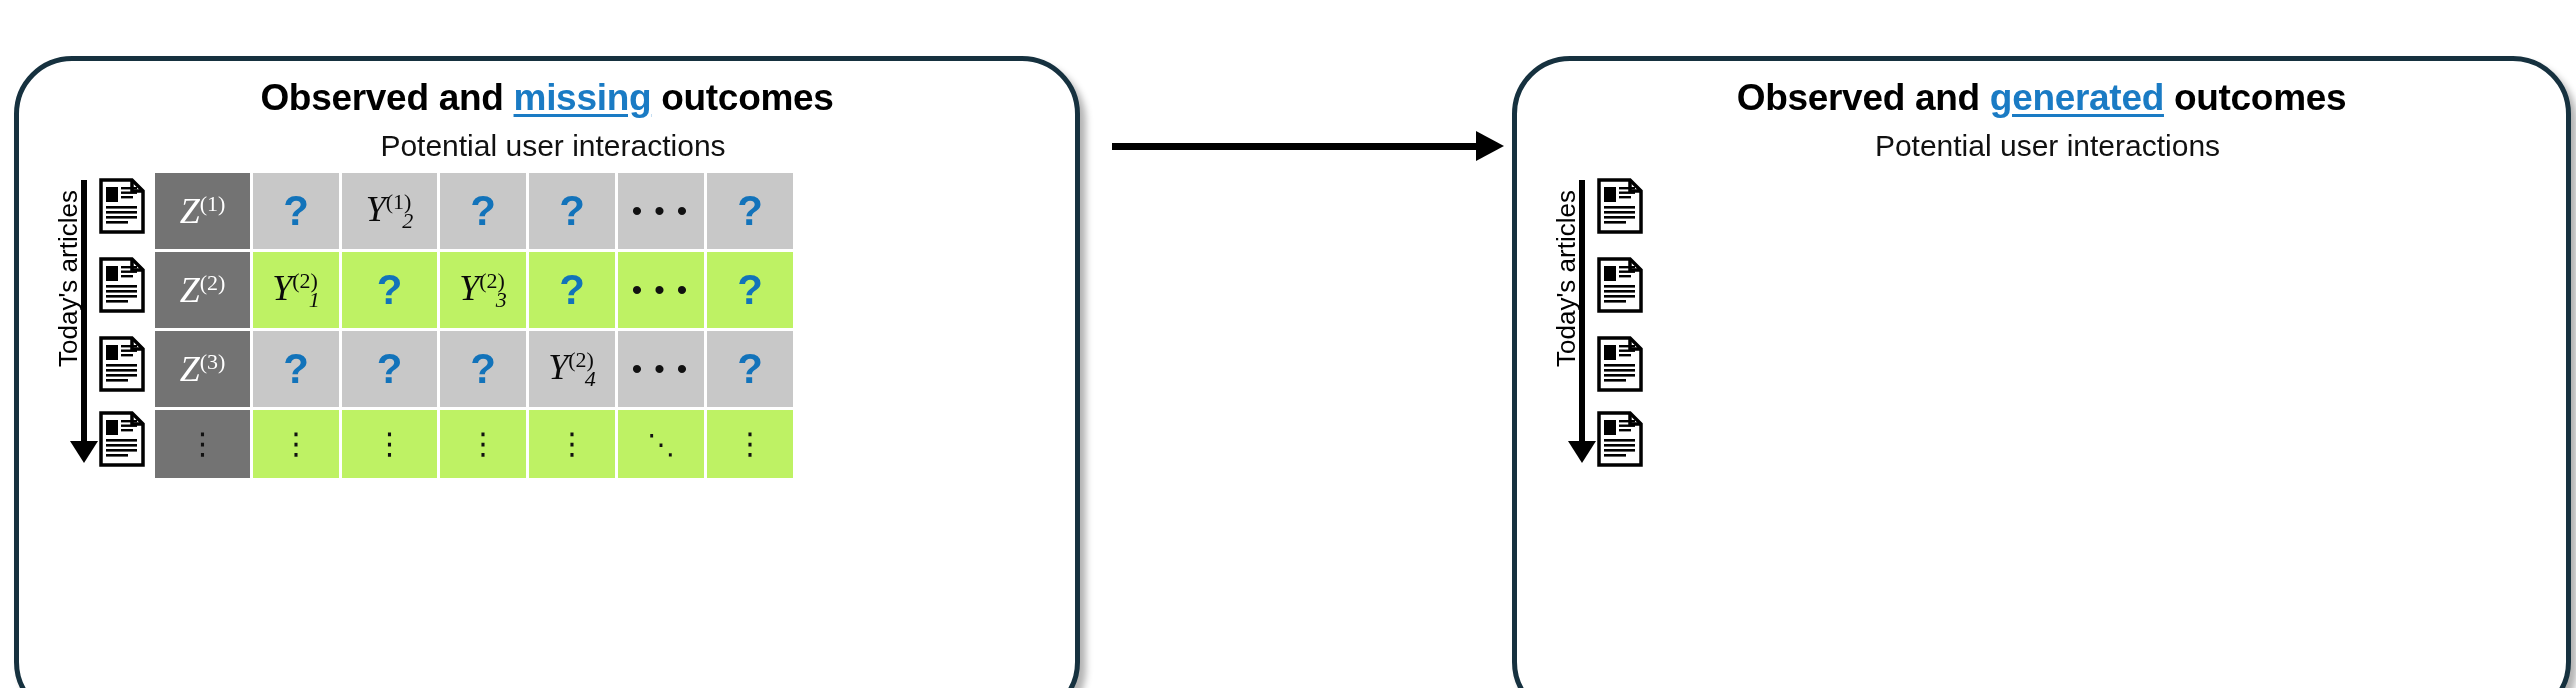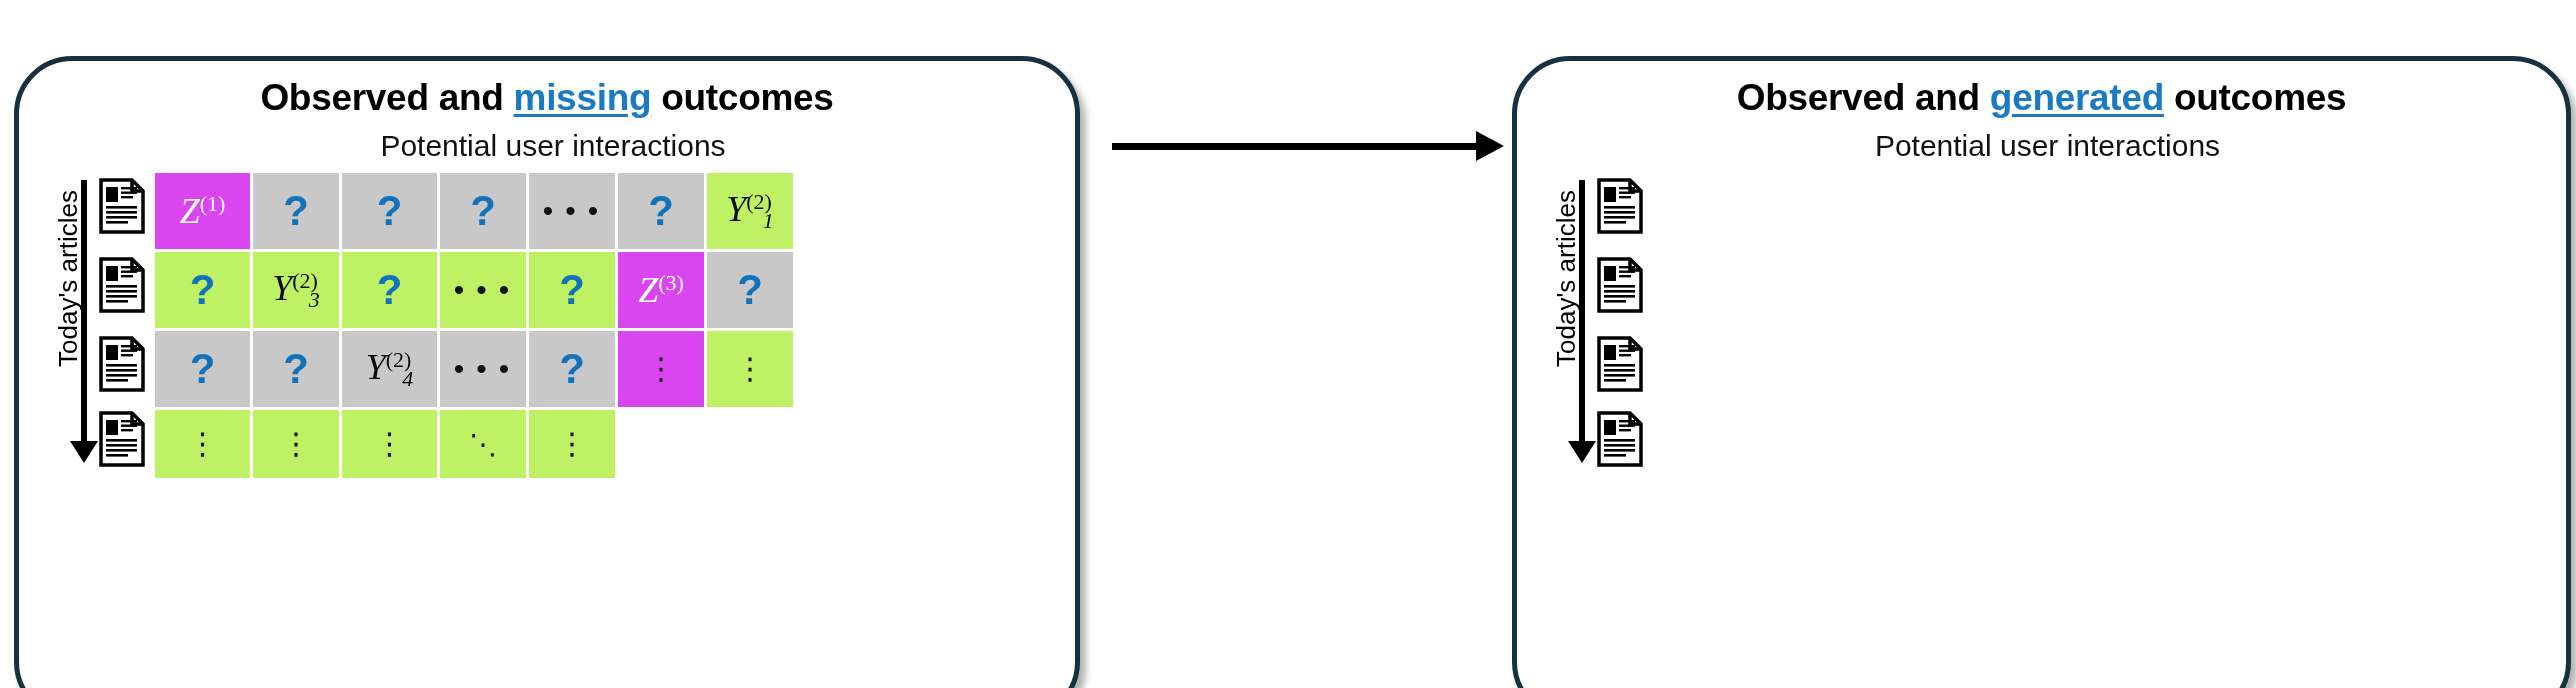--- a/index.html
+++ b/index.html
@@ -63,21 +63,21 @@
   #grid-left{left:136px;top:112px;
     grid-template-columns:95px 86px 95px 86px 86px 86px 86px;
     grid-template-rows:76px 76px 76px 68px;}
 
   .cell{
     display:flex;align-items:center;justify-content:center;
     font-family:"Liberation Serif", serif;
     font-size:34px;color:#0a0a0a;
     position:relative;
   }
-  .c-z{background:#d946ef;color:#ffffff;}
+  .c-z{background:#737373;color:#ffffff;}
   .r-odd{background:#c8c8c8;}
   .r-even{background:#bef264;justify-content:center;}
   .q{color:#1273ba;font-family:"Liberation Sans", sans-serif;font-weight:bold;font-size:42px;}
   .dots{font-size:30px;letter-spacing:3px;color:#111;font-family:"Liberation Sans",sans-serif;}
   .vdots{font-size:30px;color:#111;line-height:0.55;text-align:center;white-space:pre-line;}
   .ddots{font-size:28px;color:#111;}
 
   
   .m{display:inline-block;position:relative;white-space:nowrap;
      font-family:"Liberation Serif", serif;font-style:italic;}
@@ -178,30 +178,36 @@
         </div>
       </div>
     <div class="grid" id="grid-left">
         <div class="cell c-z">
           <span class="m"><span class="base">Z</span><sup>(1)</sup></span>
         </div>
         <div class="cell r-odd">
           <span class="q">?</span>
         </div>
         <div class="cell r-odd">
+          <span class="m"><span class="base">Y</span><sup>(1)</sup><sub>2</sub></span>
+        </div>
+        <div class="cell r-odd">
           <span class="q">?</span>
         </div>
         <div class="cell r-odd">
           <span class="q">?</span>
         </div>
         <div class="cell r-odd">
           <span class="dots">• • •</span>
         </div>
         <div class="cell r-odd">
           <span class="q">?</span>
+        </div>
+        <div class="cell c-z">
+          <span class="m"><span class="base">Z</span><sup>(2)</sup></span>
         </div>
         <div class="cell r-even">
           <span class="m"><span class="base">Y</span><sup>(2)</sup><sub>1</sub></span>
         </div>
         <div class="cell r-even">
           <span class="q">?</span>
         </div>
         <div class="cell r-even">
           <span class="m"><span class="base">Y</span><sup>(2)</sup><sub>3</sub></span>
         </div>

